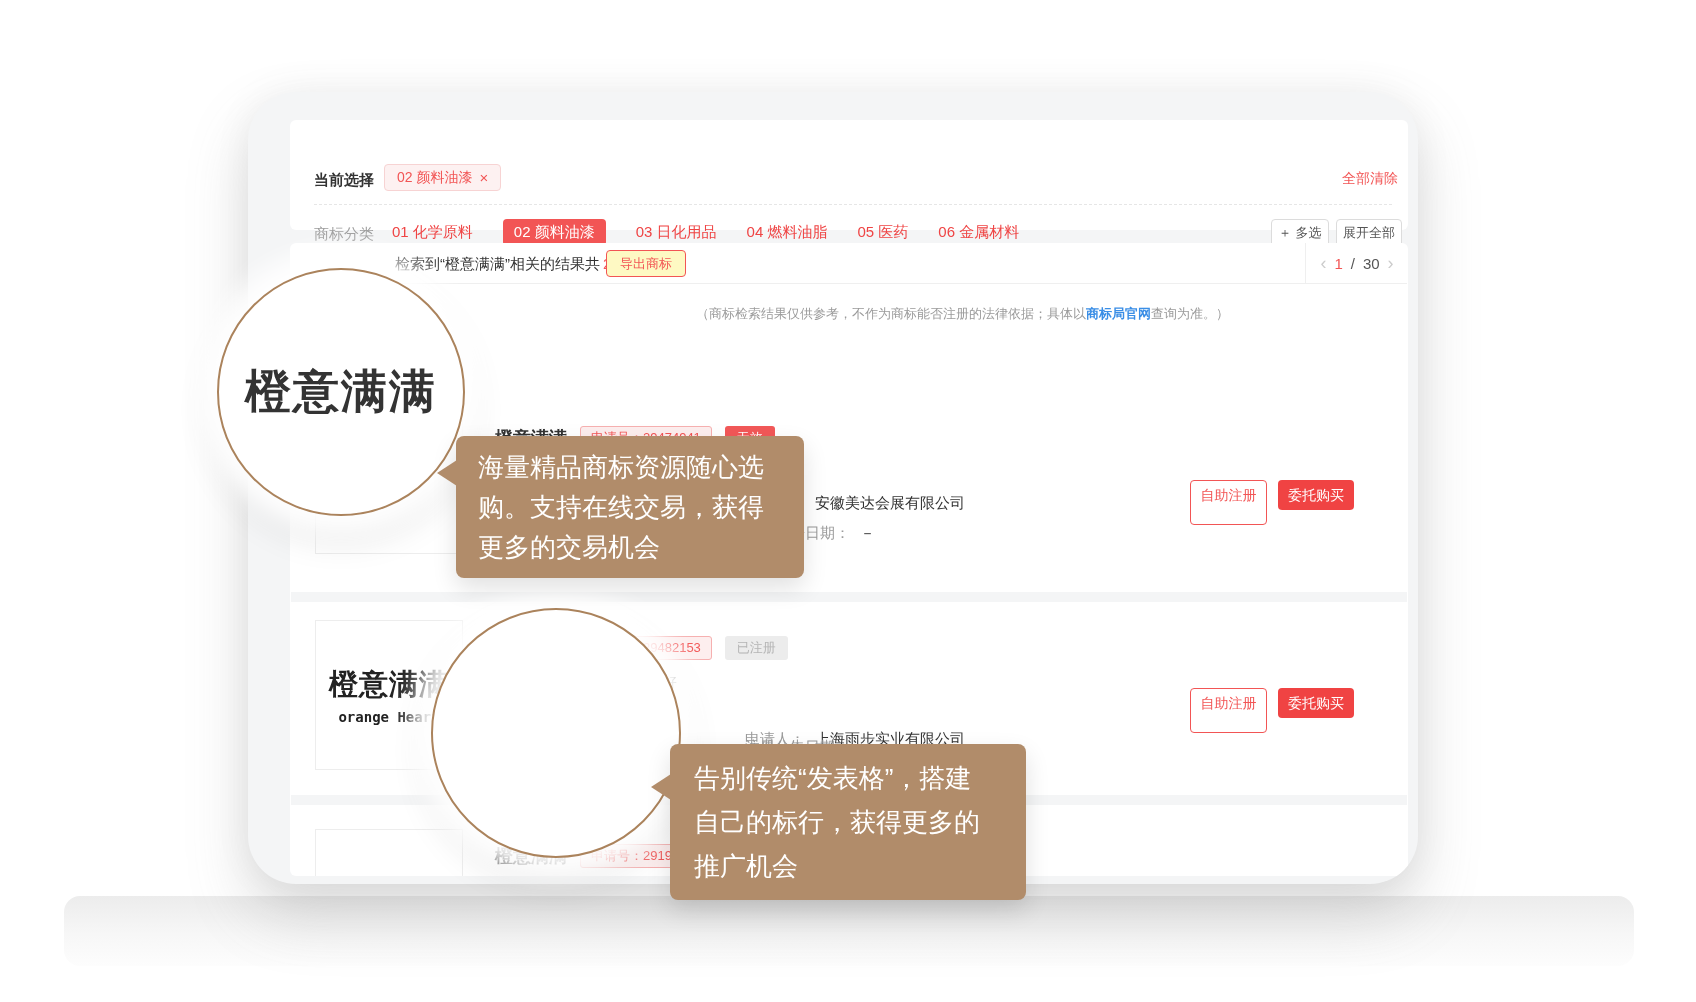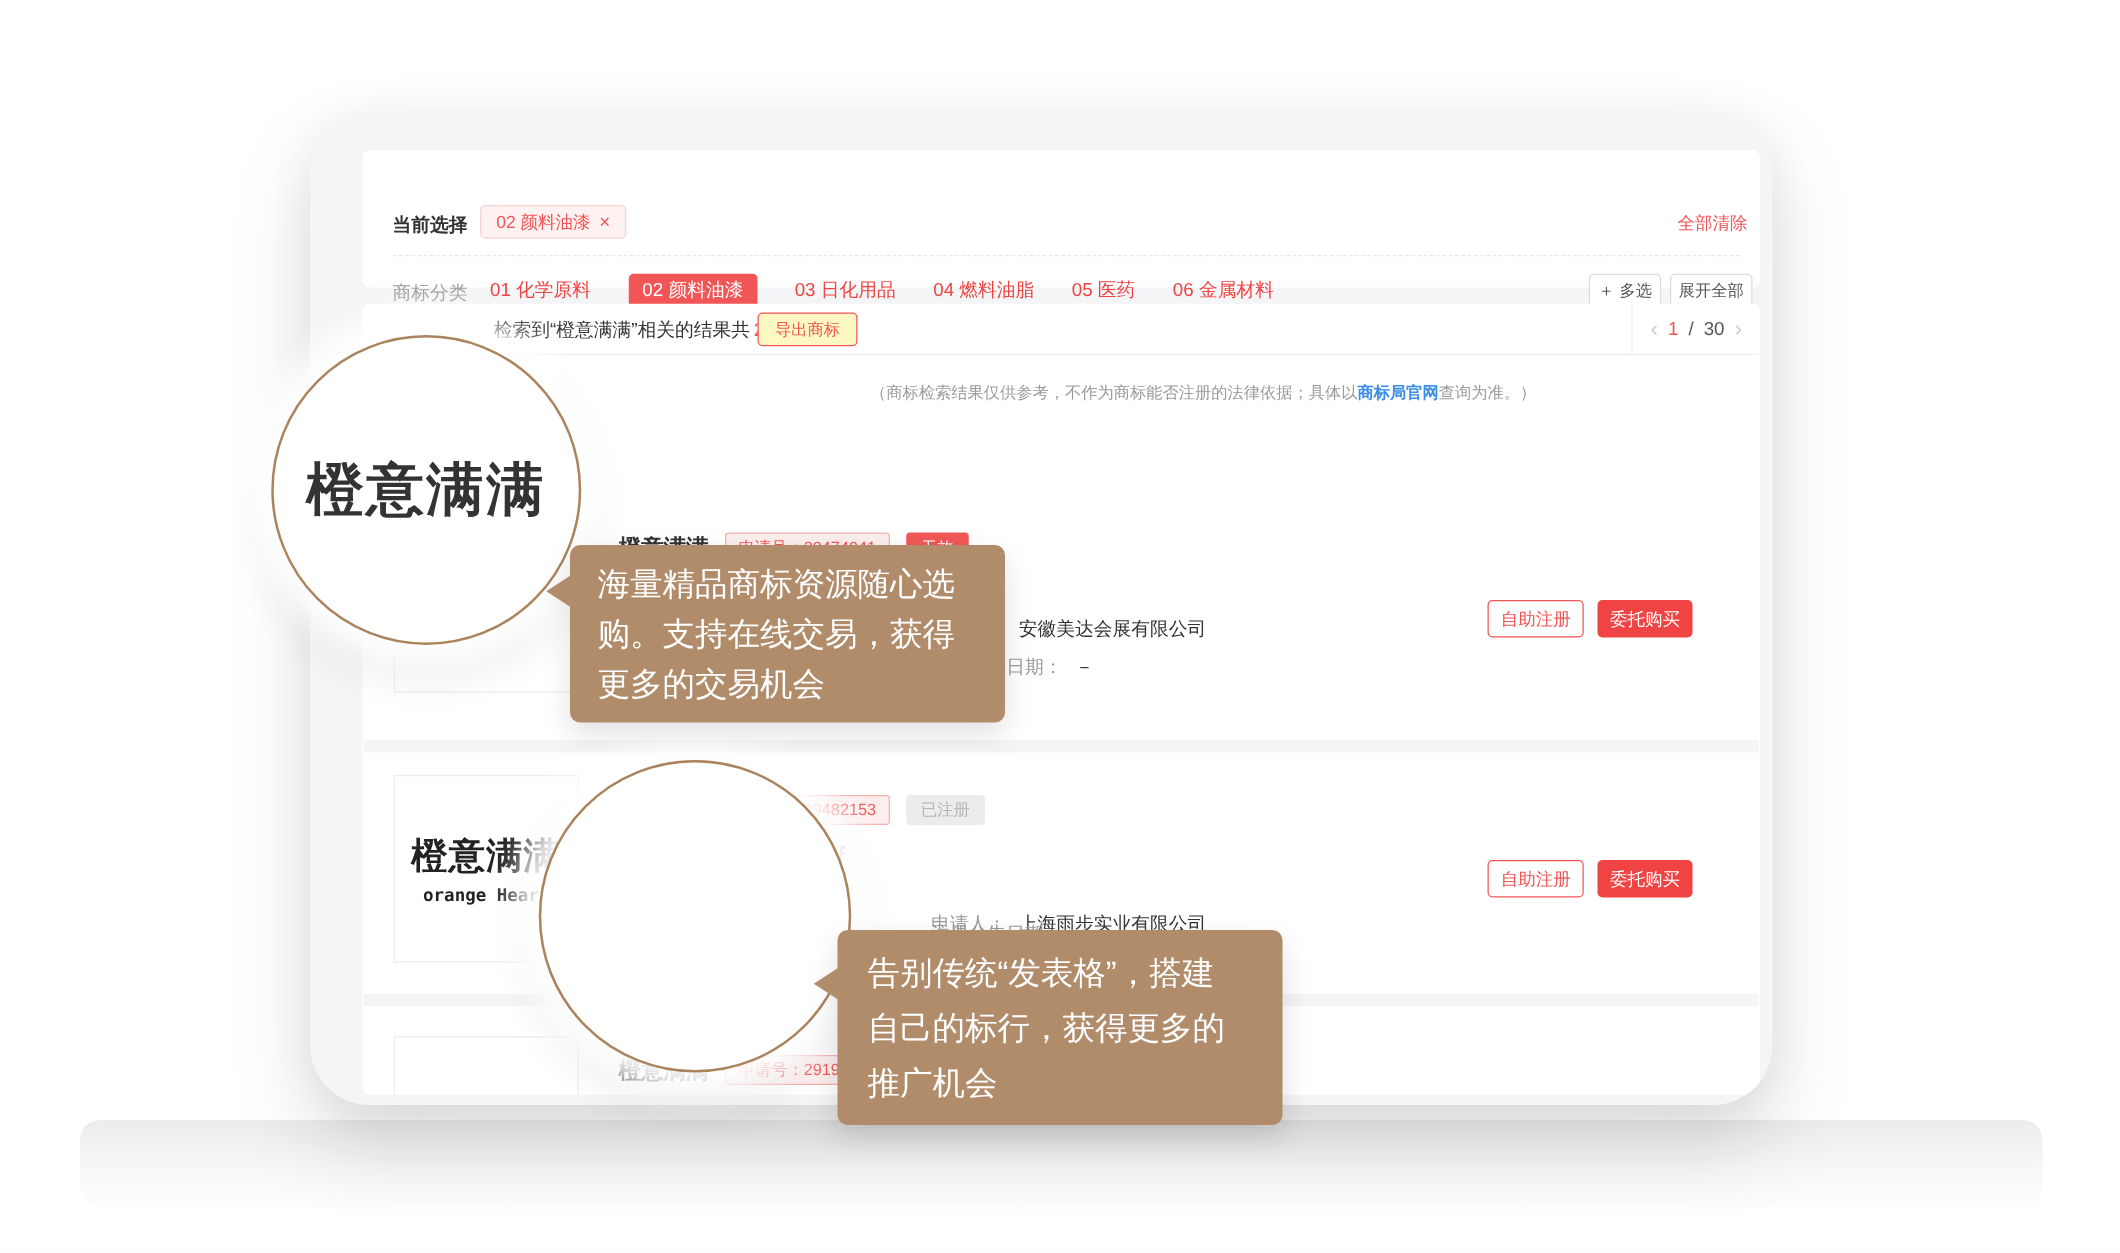--- a/index.html
+++ b/index.html
@@ -60,21 +60,21 @@
   .badge-no { height:24px; line-height:22px; padding:0 10px; border:1px solid #f6b0b0; background:#fdeeee;
     border-radius:3px; color:#f25555; font-size:13px; white-space:nowrap; }
   .badge-st { height:24px; line-height:24px; padding:0 12px; border-radius:3px; font-size:13px; }
   .st-invalid { background:#f25858; color:#fff; }
   .st-registered { background:#ececec; color:#b5b5b5; }
   .fline { position:absolute; font-size:15px; color:#333; white-space:nowrap; }
   .fline .flbl { color:#9b9b9b; margin-right:10px; }
   .col-l { left:205px; }
   .col-r { left:455px; }
   .actions { position:absolute; left:900px; display:flex; gap:11px; }
-  .btn-outline { width:77px; height:30px; line-height:28px; text-align:center; border:1px solid #f25555; border-radius:4px;
+  .btn-outline { width:77px; height:45px; line-height:28px; text-align:center; border:1px solid #f25555; border-radius:4px;
     background:#fff; color:#f25555; font-size:14px; cursor:pointer; }
   .btn-solid { width:76px; height:30px; line-height:30px; text-align:center; border-radius:4px;
     background:#f04343; color:#fff; font-size:14px; cursor:pointer; }
   .row-sep { position:absolute; left:1px; width:1116px; height:10px; background:#f4f5f6; }
 
   
   .magnifier { position:absolute; border-radius:50%; background:#fff; border:2px solid #ab835c;
     box-shadow:0 0 22px 20px rgba(255,255,255,.95), 0 18px 40px rgba(0,0,0,.14);
     display:flex; align-items:center; justify-content:center; z-index:5; }
   .mag-1 { left:217px; top:268px; width:248px; height:248px; }

